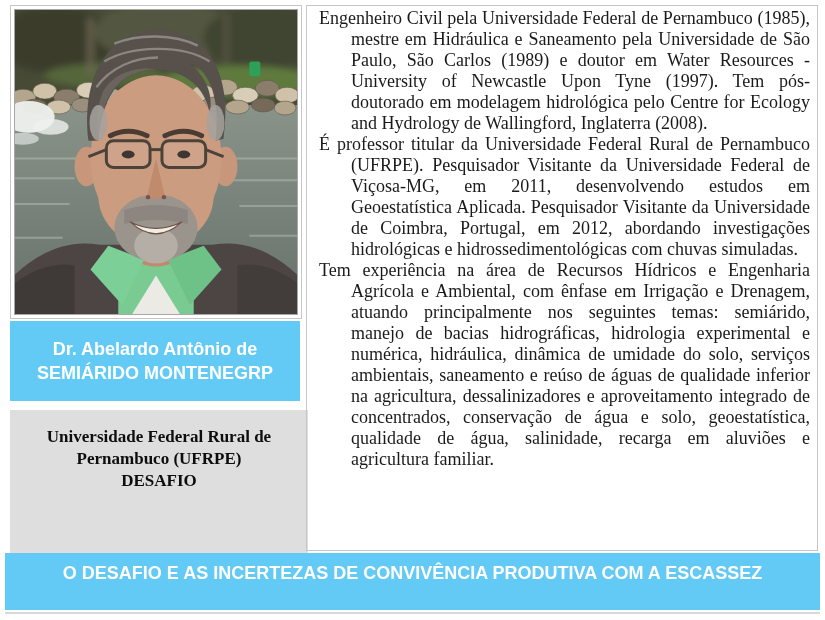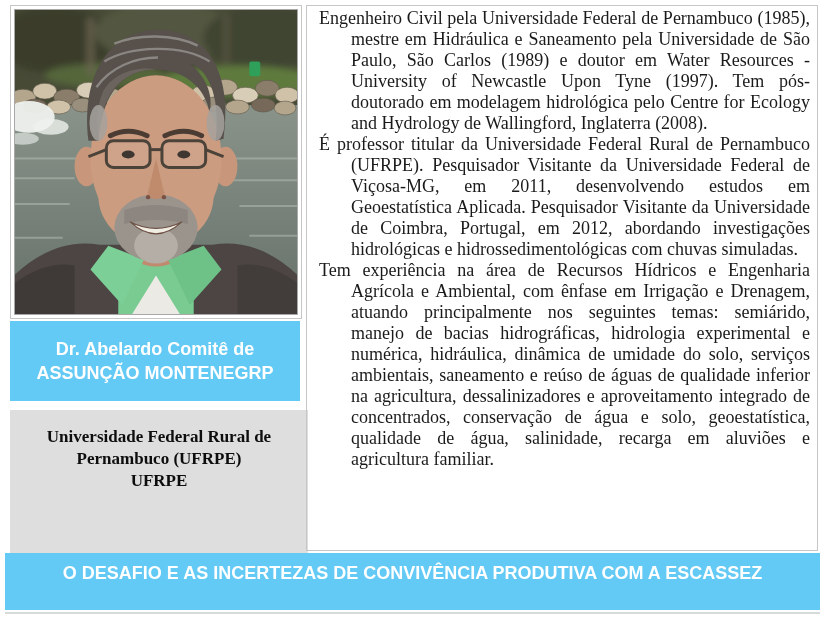--- a/index.html
+++ b/index.html
@@ -163,27 +163,27 @@
       <path d="M100,34 C124,24 160,24 184,36"></path>
       <path d="M90,52 C116,36 168,34 196,52"></path>
       <path d="M82,78 C96,58 120,48 144,48"></path>
     </g>
     <ellipse cx="84" cy="114" rx="9" ry="18" fill="#a6a29d" opacity="0.85"></ellipse>
     <ellipse cx="202" cy="114" rx="9" ry="18" fill="#a6a29d" opacity="0.85"></ellipse>
   </svg>
 </div>
 
 <div class="name-box">
-  <div>Dr. Abelardo Comitê de</div>
-  <div>ASSUNÇÃO MONTENEGRP</div>
+  <div>Dr. Abelardo Antônio de</div>
+  <div>SEMIÁRIDO MONTENEGRP</div>
 </div>
 
 <div class="info-box">
   <div class="institution">Universidade Federal Rural de Pernambuco (UFRPE)</div>
-  <div>UFRPE</div>
+  <div>DESAFIO</div>
 </div>
 
 <div class="bio-cell">
   <p>Engenheiro Civil pela Universidade Federal de Pernambuco (1985), mestre em Hidráulica e Saneamento pela Universidade de São Paulo, São Carlos (1989) e doutor em Water Resources - University of Newcastle Upon Tyne (1997). Tem pós-doutorado em modelagem hidrológica pelo Centre for Ecology and Hydrology de Wallingford, Inglaterra (2008).</p>
   <p>É professor titular da Universidade Federal Rural de Pernambuco (UFRPE). Pesquisador Visitante da Universidade Federal de Viçosa-MG, em 2011, desenvolvendo estudos em Geoestatística Aplicada. Pesquisador Visitante da Universidade de Coimbra, Portugal, em 2012, abordando investigações hidrológicas e hidrossedimentológicas com chuvas simuladas.</p>
   <p>Tem experiência na área de Recursos Hídricos e Engenharia Agrícola e Ambiental, com ênfase em Irrigação e Drenagem, atuando principalmente nos seguintes temas: semiárido, manejo de bacias hidrográficas, hidrologia experimental e numérica, hidráulica, dinâmica de umidade do solo, serviços ambientais, saneamento e reúso de águas de qualidade inferior na agricultura, dessalinizadores e aproveitamento integrado de concentrados, conservação de água e solo, geoestatística, qualidade de água, salinidade, recarga em aluviões e agricultura familiar.</p>
 </div>
 
 <div class="banner">
   <div>O DESAFIO E AS INCERTEZAS DE CONVIVÊNCIA PRODUTIVA COM A ESCASSEZ</div>

